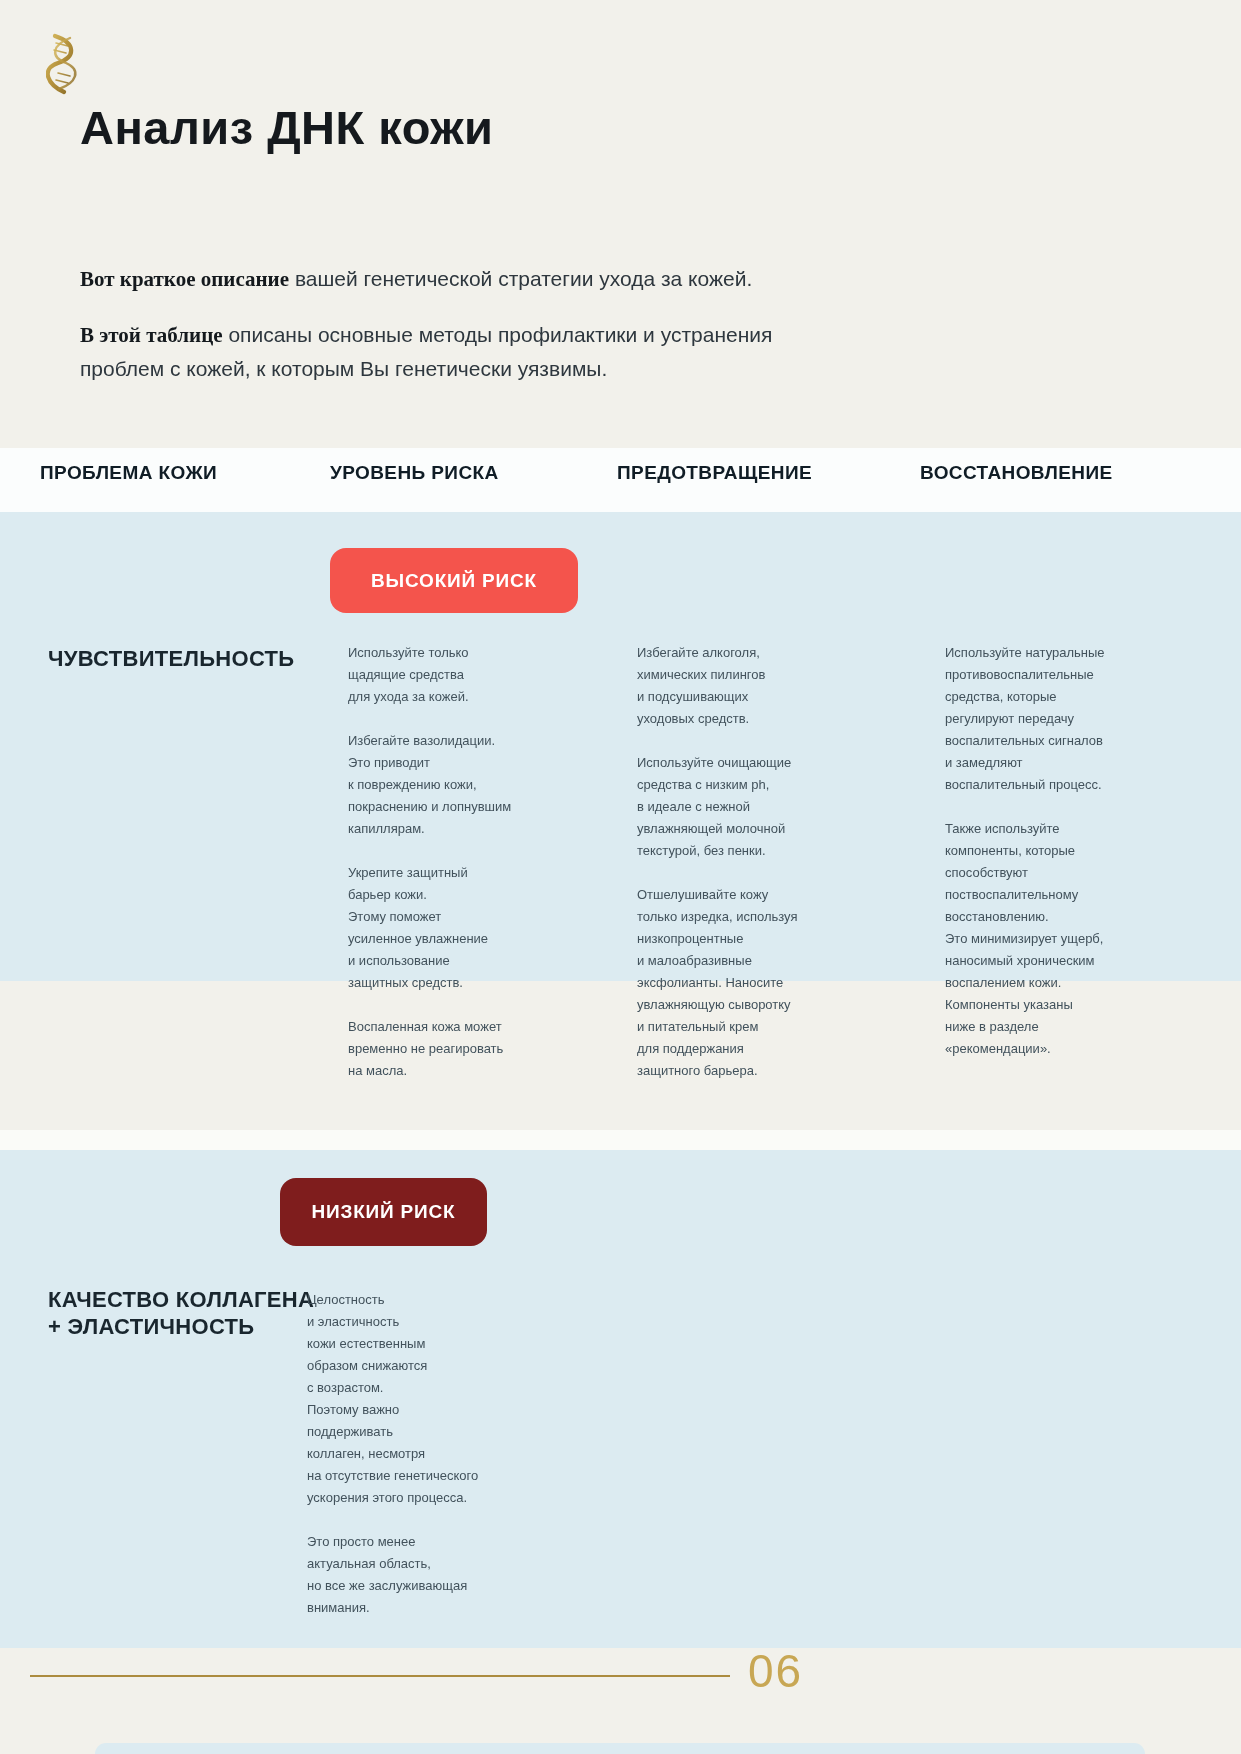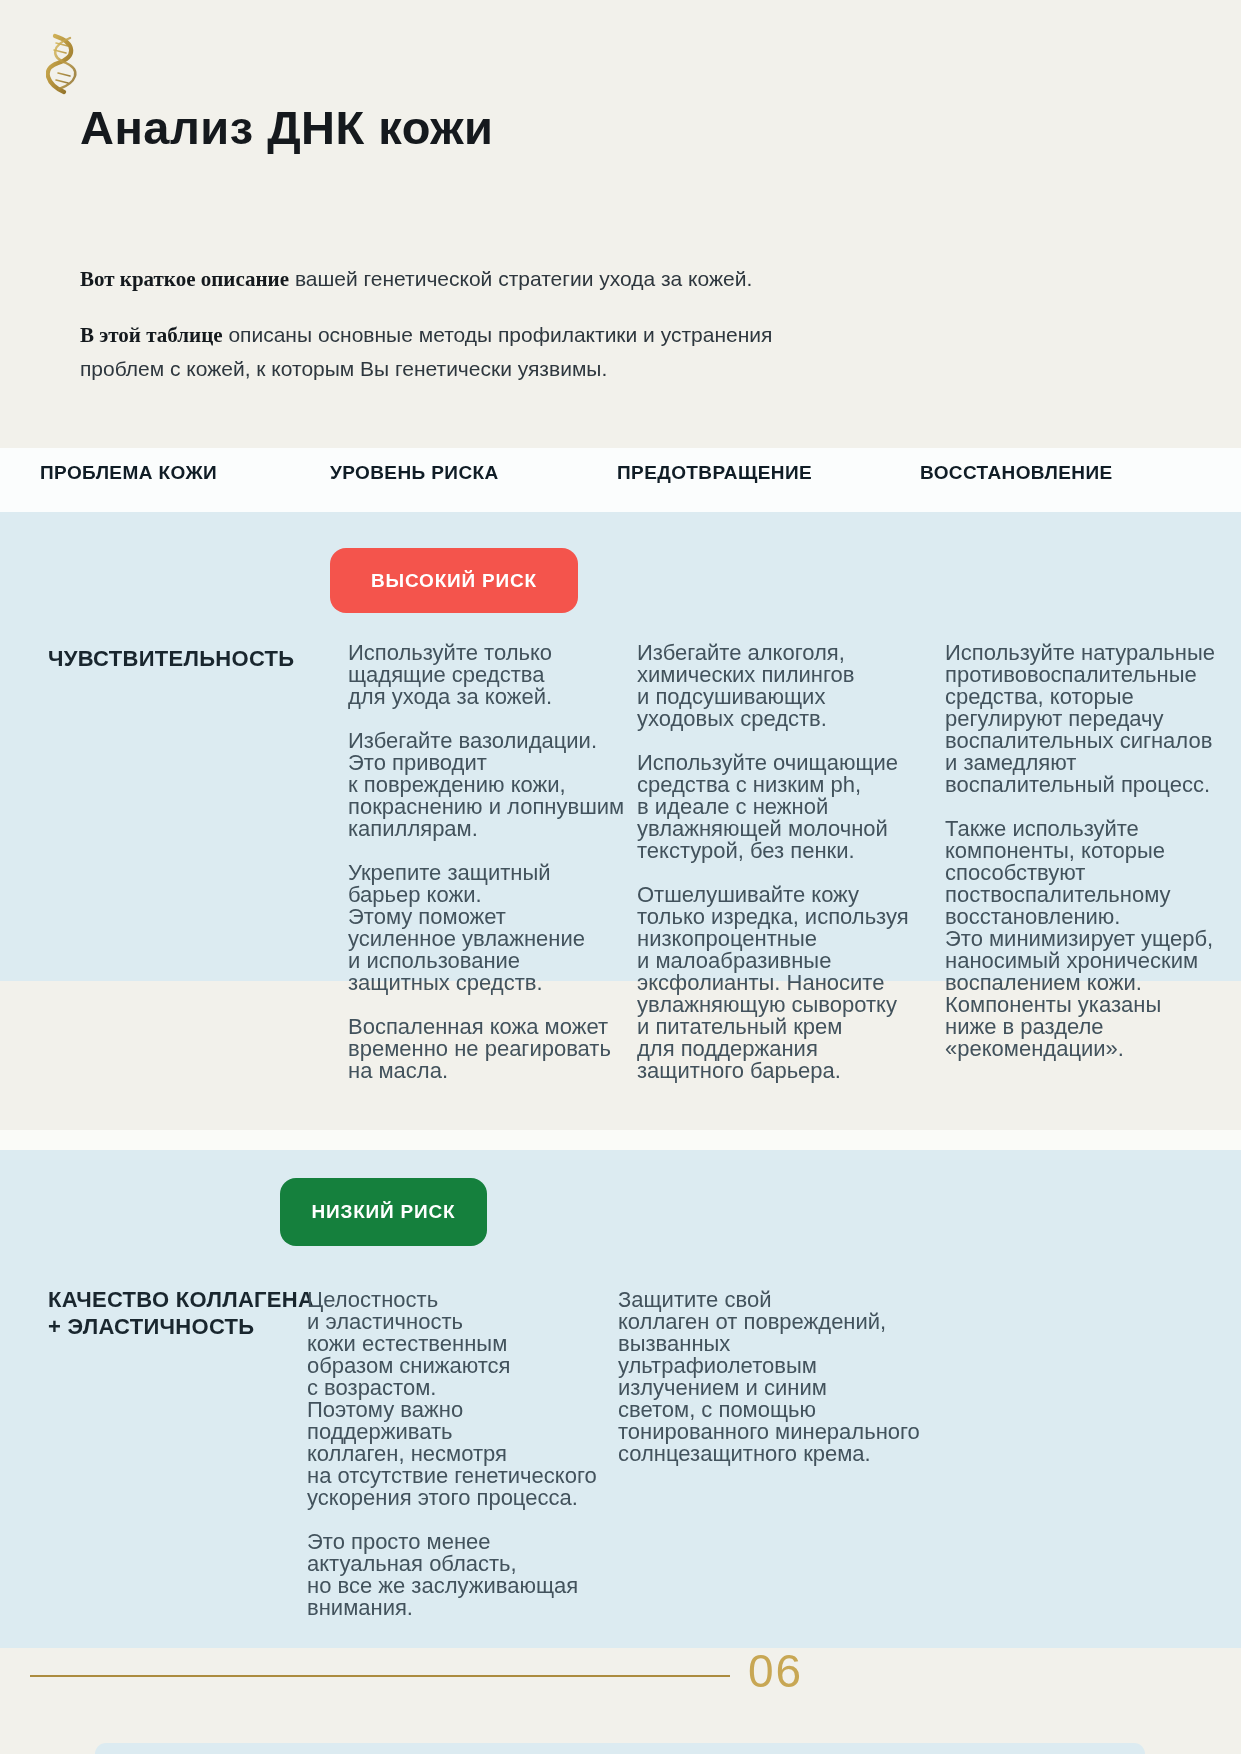--- a/index.html
+++ b/index.html
@@ -39,21 +39,21 @@
     border-radius:16px;color:#ffffff;font-weight:700;font-size:19px;letter-spacing:.8px;
     white-space:nowrap;
   }
   .badge.high{left:330px;top:36px;width:248px;height:65px;background:#f4544c;}
   .badge.low{left:280px;top:28px;width:207px;height:68px;background:#57a14e;}
   .rowlabel{
     position:absolute;font-size:22px;font-weight:700;color:#19262e;
     line-height:27px;white-space:pre-line;letter-spacing:.3px;
   }
   .cell{
-    position:absolute;font-size:22px;line-height:22px;color:#42525c;white-space:pre-line;
+    position:absolute;font-size:13px;line-height:22px;color:#42525c;white-space:pre-line;
   }
   .sec1 .rowlabel{left:48px;top:133px;width:265px;}
   .sec1 .c2{left:348px;top:130px;width:282px;}
   .sec1 .c3{left:637px;top:130px;width:298px;}
   .sec1 .c4{left:945px;top:130px;width:282px;}
   .sec2 .rowlabel{left:48px;top:136px;width:275px;}
   .sec2 .c2{left:307px;top:139px;width:295px;}
   .sec2 .c3{left:618px;top:139px;width:315px;}
   .footer-line{position:absolute;left:30px;top:1675px;width:700px;height:2px;background:#ac8c3f;}
   .page-num{
@@ -157,44 +157,37 @@
 наносимый хроническим
 воспалением кожи.
 Компоненты указаны
 ниже в разделе
 «рекомендации».</div>
   </div>
 
   <div class="gap"></div>
 
   <div class="section sec2">
-    <div class="badge low" style="background: #15803d;">НИЗКИЙ РИСК</div>
+    <div class="badge low" style="background: #7f1d1d;">НИЗКИЙ РИСК</div>
     <div class="rowlabel">КАЧЕСТВО КОЛЛАГЕНА
 + ЭЛАСТИЧНОСТЬ</div>
     <div class="cell c2">Целостность
 и эластичность
 кожи естественным
 образом снижаются
 с возрастом.
 Поэтому важно
 поддерживать
 коллаген, несмотря
 на отсутствие генетического
 ускорения этого процесса.
 
 Это просто менее
 актуальная область,
 но все же заслуживающая
 внимания.</div>
-    <div class="cell c3">Защитите свой
-коллаген от повреждений,
-вызванных ультрафиолетовым
-излучением и синим
-светом, с помощью
-тонированного минерального
-солнцезащитного крема.</div>
   </div>
 
   <div class="footer-line"></div>
   <div class="page-num">06</div>
   <div class="bottom-strip"></div>
 
 </div>
 
 </body></html>

